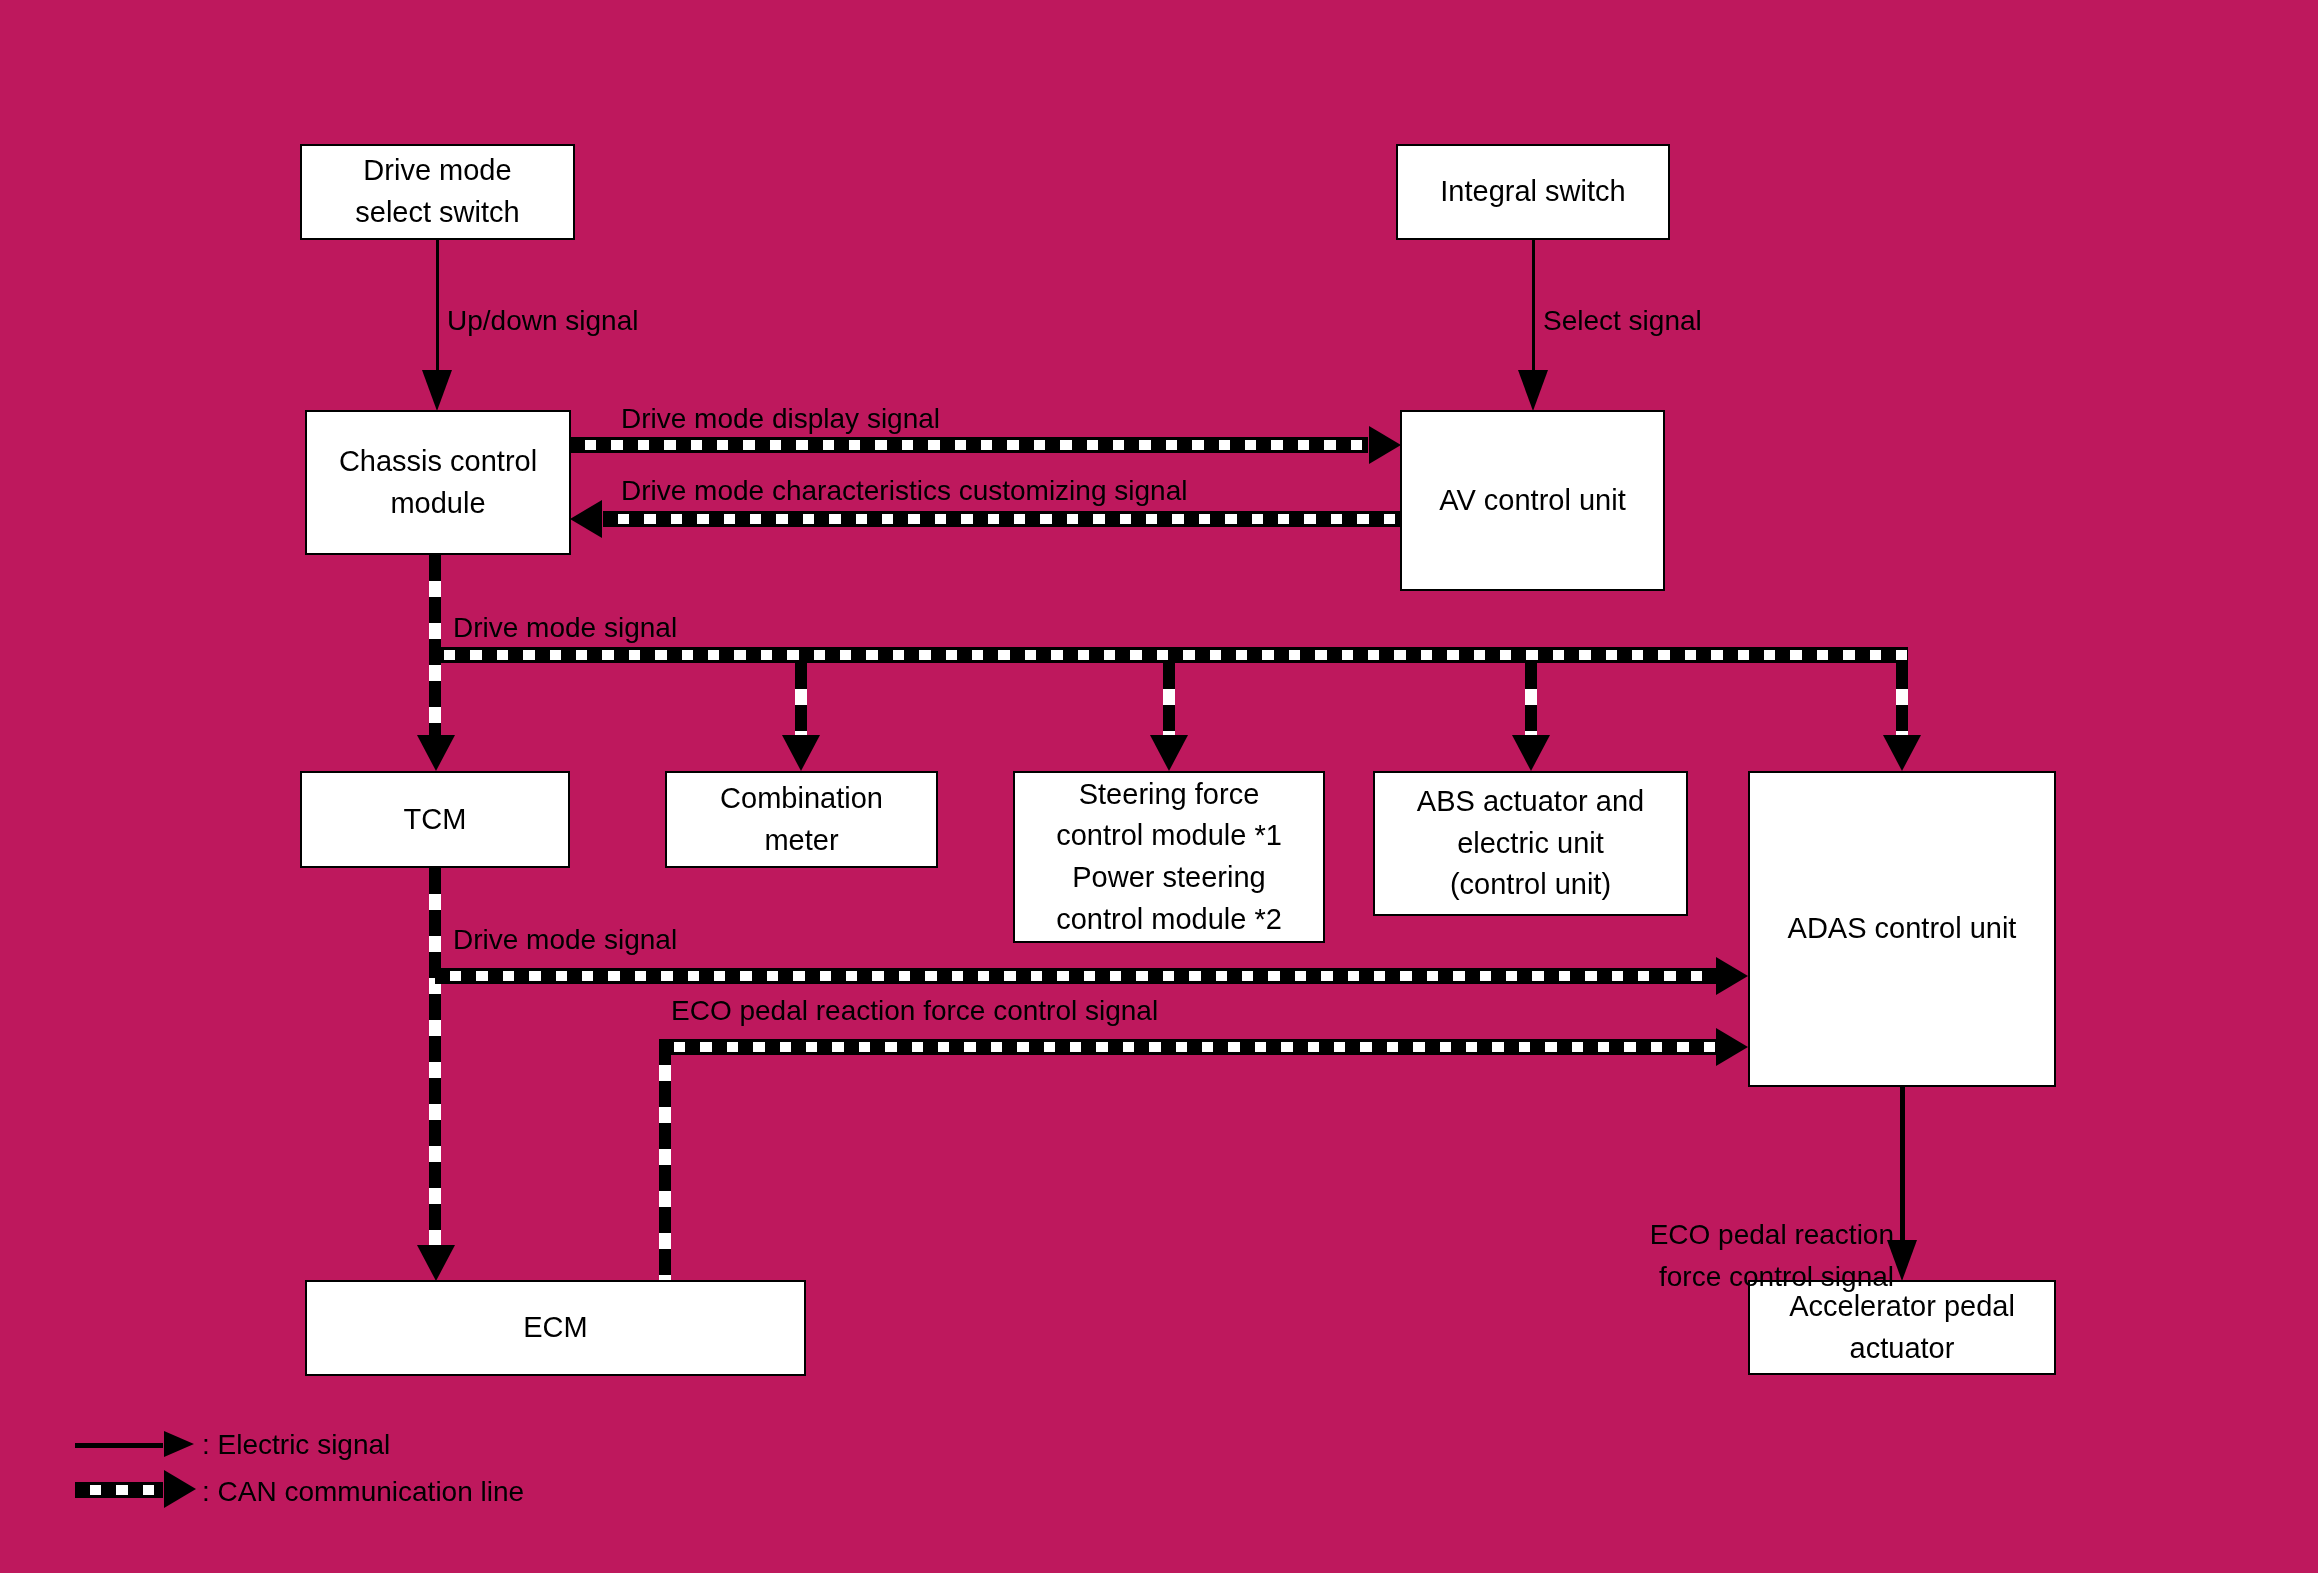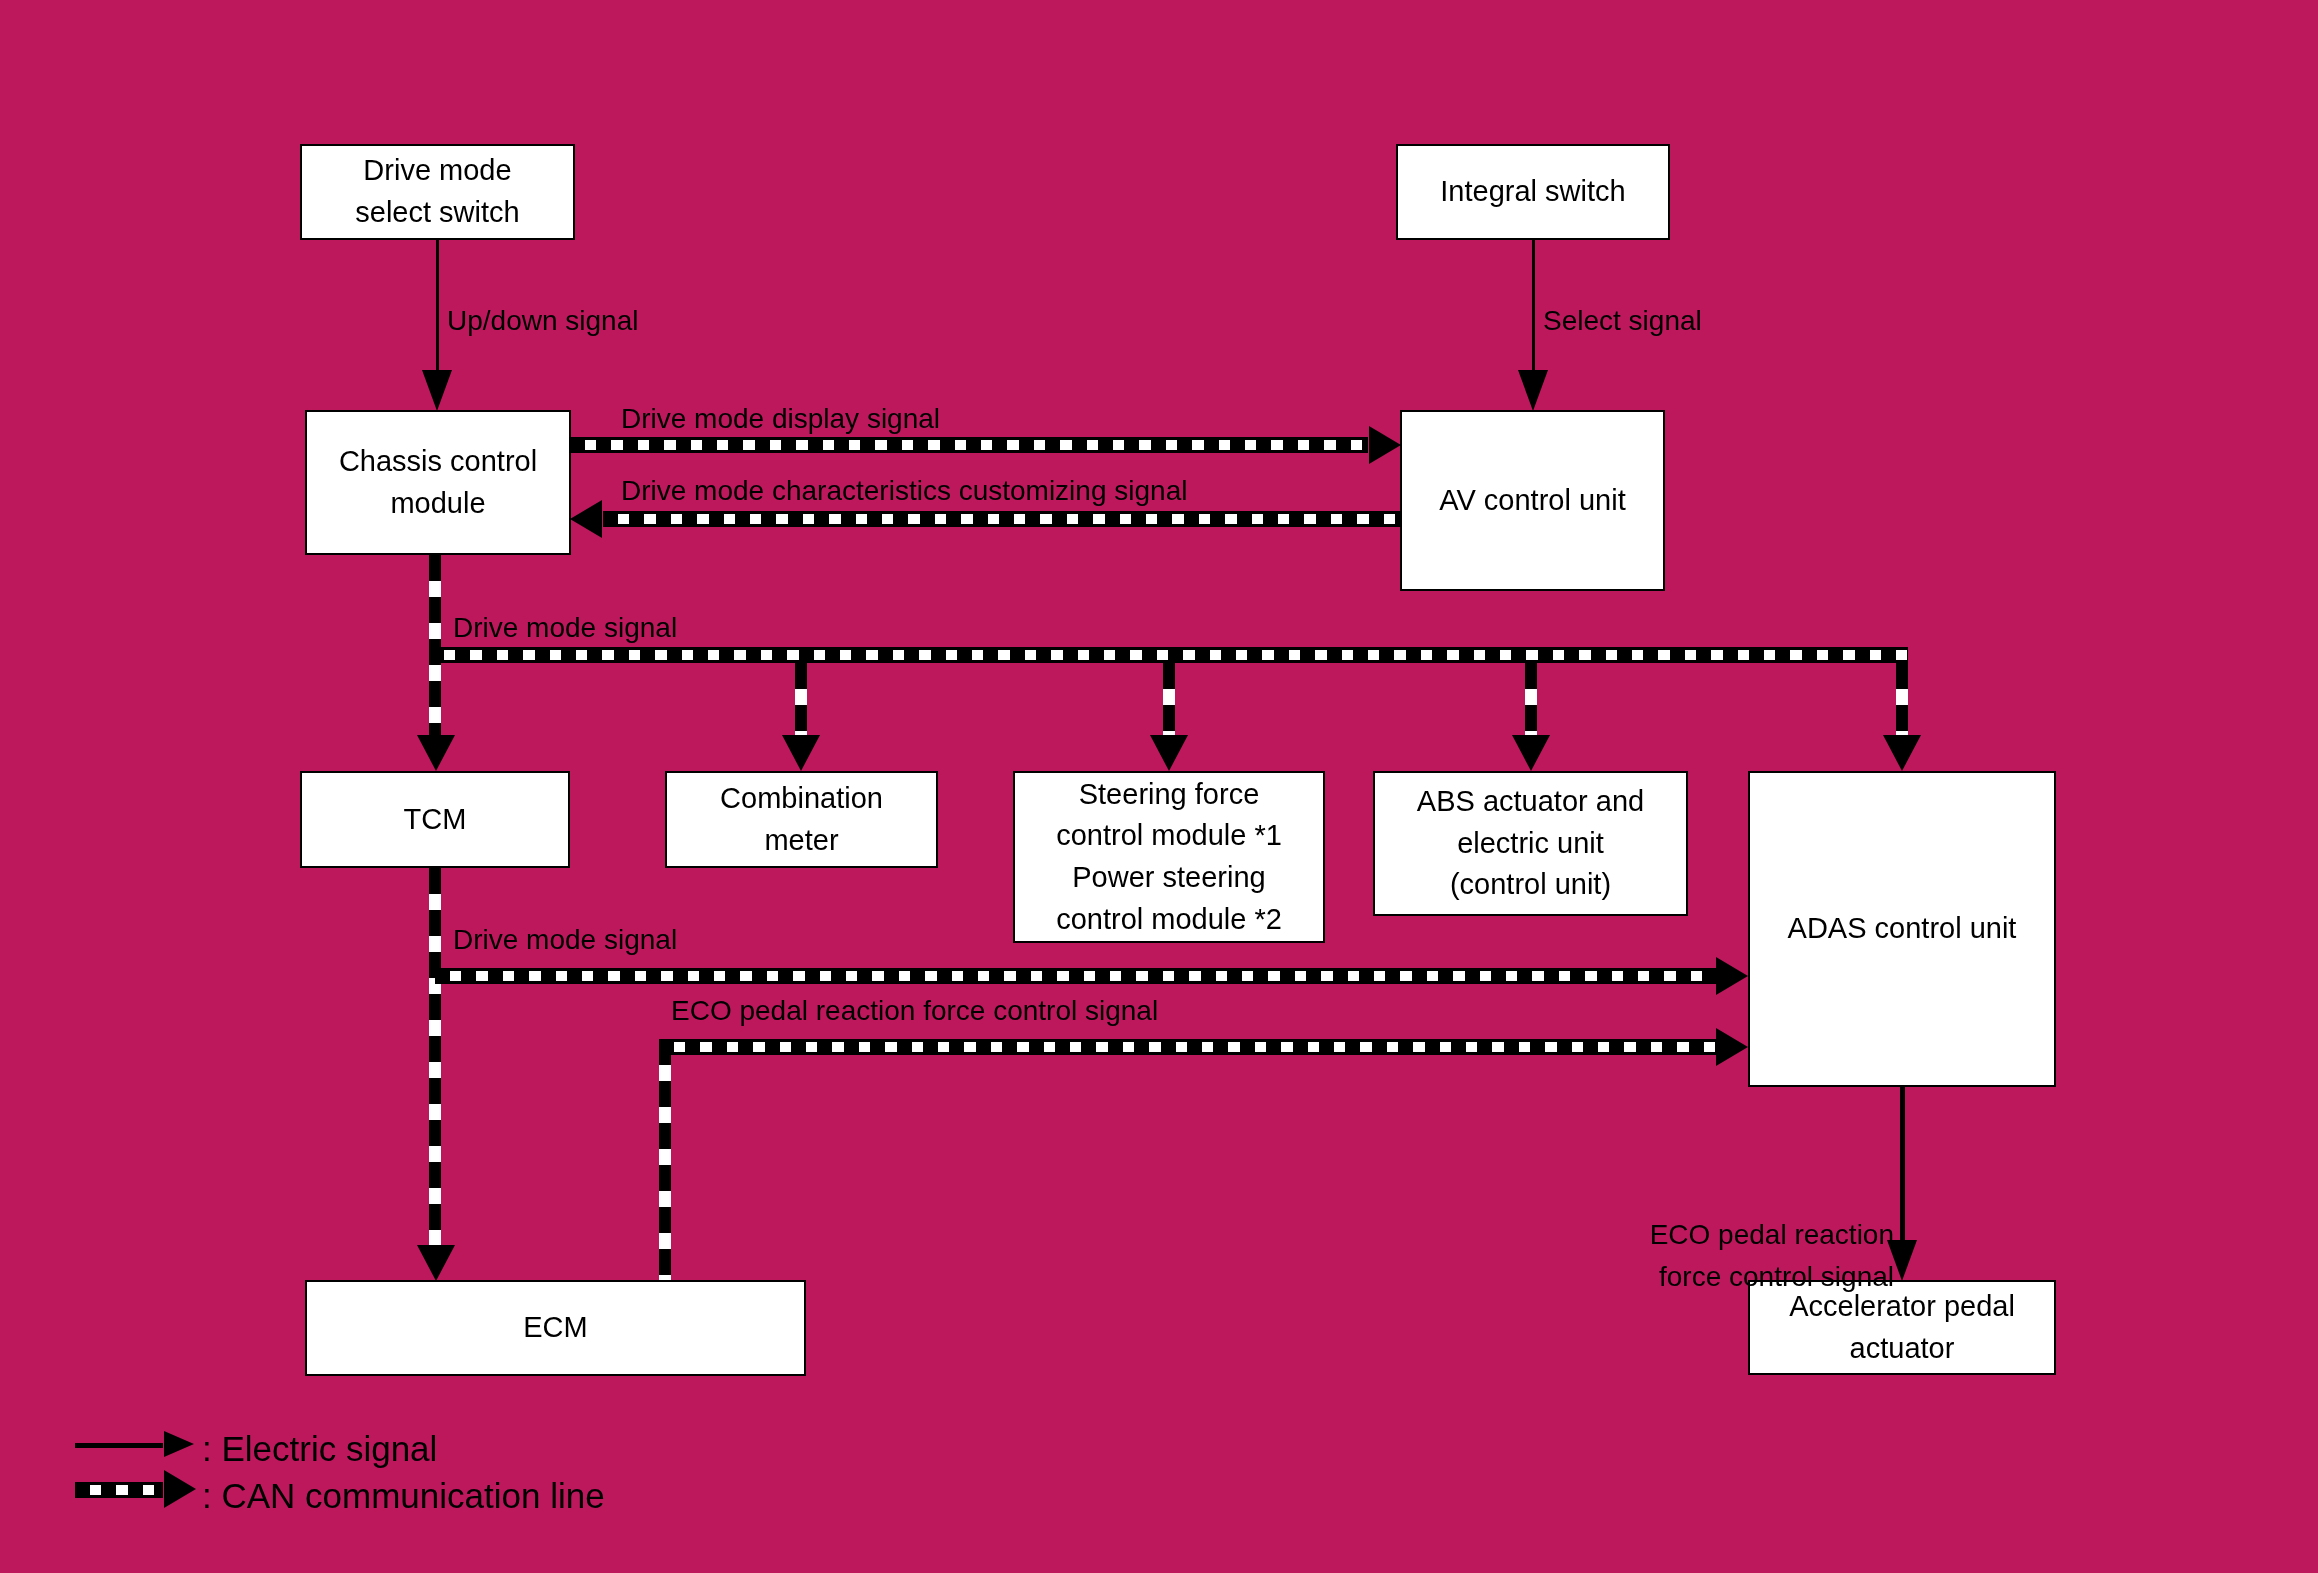--- a/index.html
+++ b/index.html
@@ -23,21 +23,21 @@
   
   .can-h{position:absolute;height:16px;background:#000;}
   .can-h::before{content:"";position:absolute;top:2.9px;bottom:2.9px;left:0;right:0;
     background:repeating-linear-gradient(90deg, transparent 0 15px, #fff 15px 26.4px);}
   .can-v{position:absolute;width:12px;
     background:repeating-linear-gradient(180deg, #000 0 26.4px, #fff 26.4px 42px);}
   
   .cah-right{position:absolute;width:0;height:0;border-top:19px solid transparent;border-bottom:19px solid transparent;border-left:32px solid #000;}
   .cah-left{position:absolute;width:0;height:0;border-top:19px solid transparent;border-bottom:19px solid transparent;border-right:32px solid #000;}
   .cah-down{position:absolute;width:0;height:0;border-left:19px solid transparent;border-right:19px solid transparent;border-top:36px solid #000;}
-  .legend-text{position:absolute;font-size:35px;}
+  .legend-text{position:absolute;font-size:28px;}
 </style>
 </head>
 <body>
 
 <div id="canvas">
 
   <div class="box" style="left:300px;top:144px;width:275px;height:96px;">Drive mode
 select switch</div>
 
   <div class="box" style="left:1396px;top:144px;width:274px;height:96px;">Integral switch</div>

